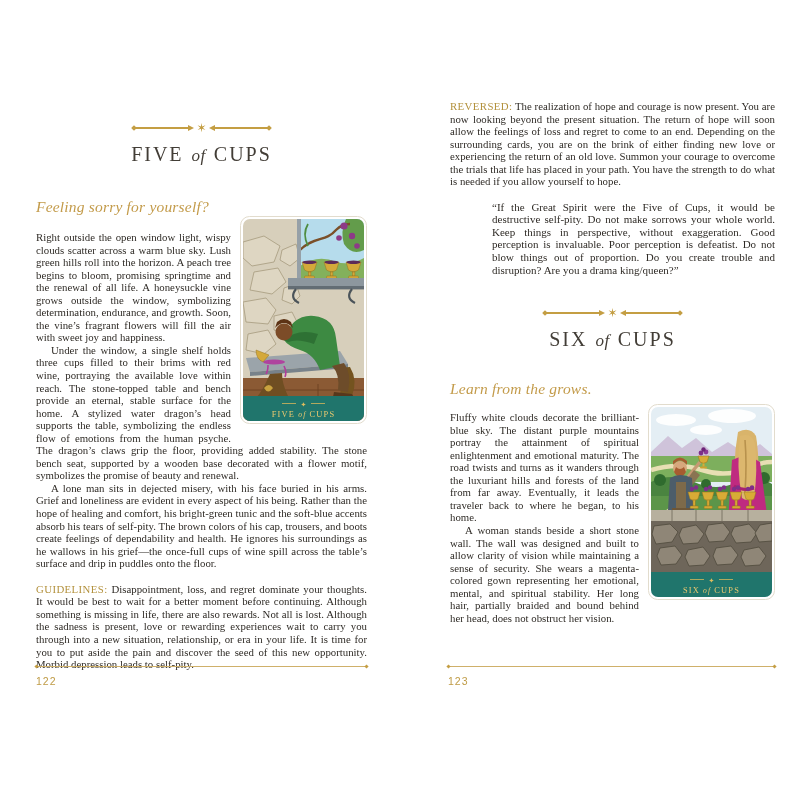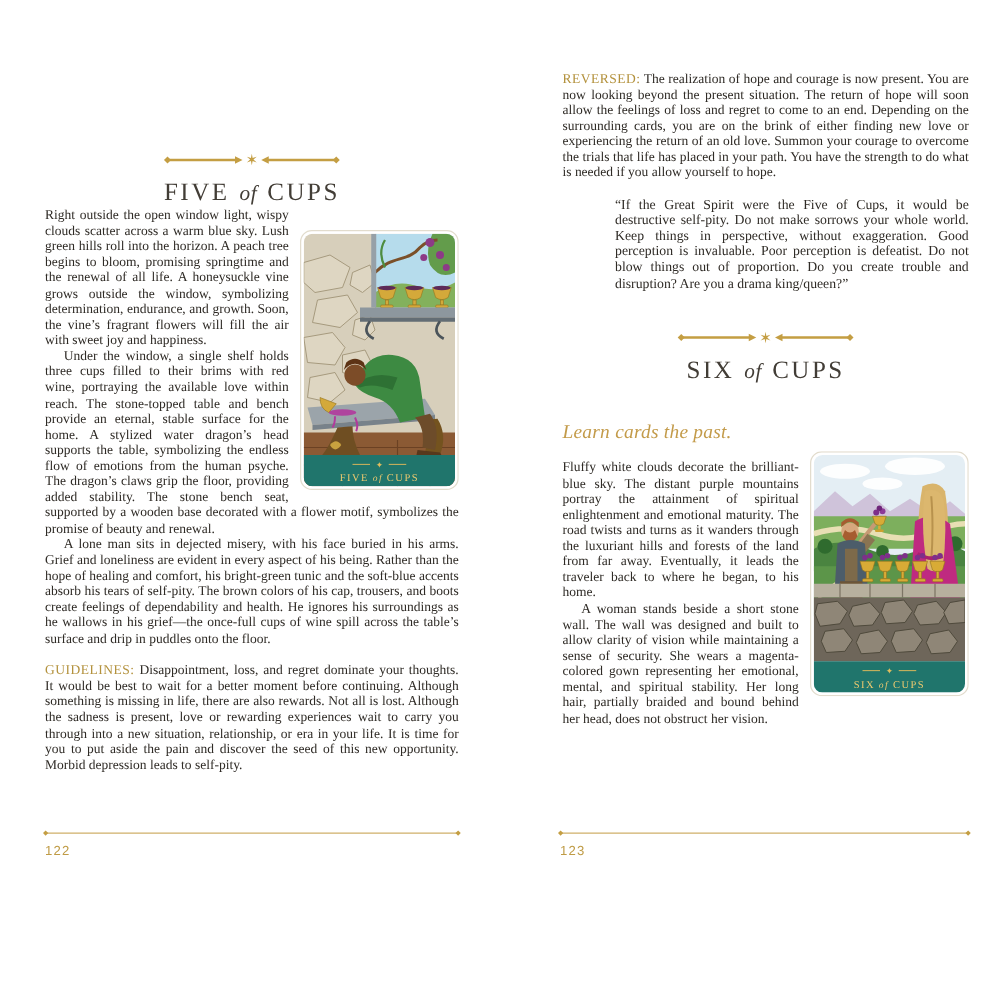--- a/index.html
+++ b/index.html
@@ -1,20 +1,20 @@
 <!DOCTYPE html>
 <html><head>
 <meta charset="utf-8">
 <style>
   html,body{margin:0;padding:0;background:#ffffff;}
   .spread{width:800px;height:800px;background:#fff;display:flex;position:relative;
           font-family:"Liberation Serif", serif;color:#2f2b26;}
   .page{width:400px;box-sizing:border-box;position:relative;height:800px;}
   .page.left{padding:122px 33px 0 36px;}
-  .page.right{padding:57px 25px 0 50px;}
+  .page.right{padding:100px 25px 0 50px;}
 
   
   .ornament{display:flex;align-items:center;justify-content:center;margin:0 0 9px 0;}
   .orn-line{width:54px;height:1.5px;background:#c49e43;position:relative;display:inline-block;}
   .orn-line.orn-left::before{content:"";position:absolute;left:-3px;top:-1.2px;width:4px;height:4px;
       background:#c49e43;transform:rotate(45deg);}
   .orn-line.orn-left::after{content:"";position:absolute;right:-5px;top:-2.2px;
       border-left:6px solid #c49e43;border-top:3px solid transparent;border-bottom:3px solid transparent;}
   .orn-line.orn-right::after{content:"";position:absolute;right:-3px;top:-1.2px;width:4px;height:4px;
       background:#c49e43;transform:rotate(45deg);}
@@ -142,20 +142,21 @@
             <path d="M92 150 q8 8 6 24 l10 2 q4 -18 -4 -29 Z" fill="#6d4c2a"></path>
             <path d="M94 176 l18 2 4 7 -24 1 Z" fill="#57381c"></path>
             <rect x="3" y="180" width="121" height="25" fill="#20756c"></rect>
             <path d="M42 187.5 H56 M71 187.5 H85" stroke="#d7b65b" stroke-width="0.8"></path>
             <text x="63.5" y="190.5" text-anchor="middle" font-size="7" fill="#e0bd5e">✦</text>
             <text class="card-svg-label" x="63.5" y="201" text-anchor="middle" font-size="8.4"><tspan>FIVE</tspan><tspan dx="3" font-style="italic" font-size="7.6">of</tspan><tspan dx="3">CUPS</tspan></text>
           </g>
         </svg>
       </div>
 
+      <div class="subtitle">Feeling sorry for yourself?</div>
 
       <p>Right outside the open window light, wispy clouds scatter across a warm blue sky. Lush green hills roll into the horizon. A peach tree begins to bloom, promising springtime and the renewal of all life. A honeysuckle vine grows outside the window, symbolizing determination, endurance, and growth. Soon, the vine’s fragrant flowers will fill the air with sweet joy and happiness.</p>
       <p class="indent">Under the window, a single shelf holds three cups filled to their brims with red wine, portraying the available love within reach. The stone-topped table and bench provide an eternal, stable surface for the home. A stylized water dragon’s head supports the table, symbolizing the endless flow of emotions from the human psyche. The dragon’s claws grip the floor, providing added stability. The stone bench seat, supported by a wooden base decorated with a flower motif, symbolizes the promise of beauty and renewal.</p>
       <p class="indent">A lone man sits in dejected misery, with his face buried in his arms. Grief and loneliness are evident in every aspect of his being. Rather than the hope of healing and comfort, his bright-green tunic and the soft-blue accents absorb his tears of self-pity. The brown colors of his cap, trousers, and boots create feelings of dependability and health. He ignores his surroundings as he wallows in his grief—the once-full cups of wine spill across the table’s surface and drip in puddles onto the floor.</p>
       <p class="gap"><span class="lbl">GUIDELINES:</span><span> Disappointment, loss, and regret dominate your thoughts. It would be best to wait for a better moment before continuing. Although something is missing in life, there are also rewards. Not all is lost. Although the sadness is present, love or rewarding experiences wait to carry you through into a new situation, relationship, or era in your life. It is time for you to put aside the pain and discover the seed of this new opportunity. Morbid depression leads to self-pity.</span></p>
     </div>
 
     <div class="footer">
       <div class="rule"></div>
       <div class="pagenum">122</div>
@@ -271,21 +272,21 @@
               <path d="M96 146 l15 -3 7 9 -6 9 -15 1 -4 -9 Z"></path>
             </g>
             <rect x="3" y="168" width="121" height="25" fill="#20756c"></rect>
             <path d="M42 175.5 H56 M71 175.5 H85" stroke="#d7b65b" stroke-width="0.8"></path>
             <text x="63.5" y="178.5" text-anchor="middle" font-size="7" fill="#e0bd5e">✦</text>
             <text class="card-svg-label" x="63.5" y="189" text-anchor="middle" font-size="8.4"><tspan>SIX</tspan><tspan dx="3" font-style="italic" font-size="7.6">of</tspan><tspan dx="3">CUPS</tspan></text>
           </g>
         </svg>
       </div>
 
-      <div class="subtitle">Learn cards the past.</div>
+      <div class="subtitle">Learn from the grows.</div>
 
       <p>Fluffy white clouds decorate the brilliant-blue sky. The distant purple mountains portray the attainment of spiritual enlightenment and emotional maturity. The road twists and turns as it wanders through the luxuriant hills and forests of the land from far away. Eventually, it leads the traveler back to where he began, to his home.</p>
       <p class="indent">A woman stands beside a short stone wall. The wall was designed and built to allow clarity of vision while maintaining a sense of security. She wears a magenta-colored gown representing her emotional, mental, and spiritual stability. Her long hair, partially braided and bound behind her head, does not obstruct her vision.</p>
     </div>
 
     <div class="footer">
       <div class="rule"></div>
       <div class="pagenum">123</div>
     </div>
   </div>

